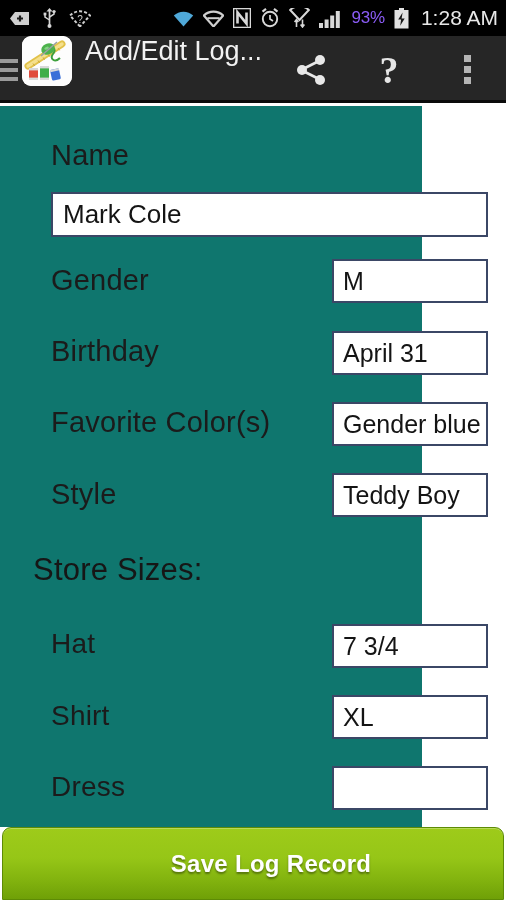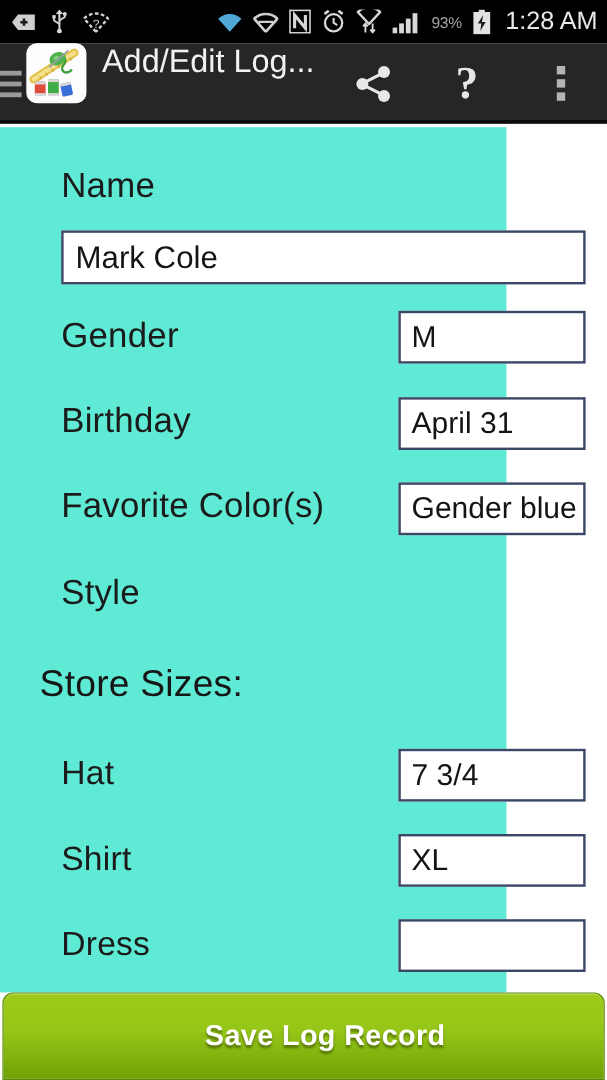--- a/index.html
+++ b/index.html
@@ -14,21 +14,21 @@
   
   .statusbar{
     position:absolute; left:0; top:0; width:506px; height:36px;
     background:#000; display:flex; align-items:center;
     padding:0 8px 0 10px;
   }
   .sb-left{ display:flex; align-items:center; gap:13px; }
   .sb-right{ display:flex; align-items:center; gap:9px; margin-left:auto; }
   .sb-ico{ display:block; }
   .sb-pct{
-    color:#a3a3a3; font-size:13px; letter-spacing:-0.2px;
+    color:#8b5cf6; font-size:17px; letter-spacing:-0.2px;
     font-family:"Liberation Sans", sans-serif;
     text-align:right;
   }
   .sb-time{
     color:#e8e8e8; font-size:21px; letter-spacing:0px; margin-left:3px;
     font-family:"Liberation Sans", sans-serif;
   }
 
   
   .actionbar{
@@ -59,21 +59,21 @@
   .ab-help{
     color:#e6e6e6; font-size:38px; font-weight:bold; line-height:1;
     font-family:"Liberation Serif", serif;
   }
   .ab-overflow{ display:flex; flex-direction:column; gap:4px; }
   .ab-overflow i{ display:block; width:7px; height:7px; background:#b5b5b5; }
 
   
   .content{
     position:absolute; left:0; top:106px; width:422px; height:721px;
-    background:#5eead4;
+    background:#0f766e;
   }
   .row{
     position:absolute; left:0; width:506px; display:flex; align-items:center;
   }
   .lbl{
     color:#1b1b1b; font-size:29px; letter-spacing:0.2px;
     font-family:"Liberation Sans", sans-serif; white-space:nowrap;
   }
   .lbl-sub{ font-size:28px; }
   .section-hd{
@@ -251,20 +251,21 @@
     <div class="field field-sm" style="top:225px;" placeholder="">April 31</div>
 
     <div class="row" style="top:300px; left:51px;">
       <span class="lbl">Favorite Color(s)</span>
     </div>
     <div class="field field-sm" style="top:296px;" placeholder="">Gender blue</div>
 
     <div class="row" style="top:372px; left:51px;">
       <span class="lbl">Style</span>
     </div>
+    <div class="field field-sm" style="top:367px;" placeholder="">Teddy Boy</div>
 
     <div class="row" style="top:446px; left:33px;">
       <span class="section-hd">Store Sizes:</span>
     </div>
 
     <div class="row" style="top:522px; left:51px;">
       <span class="lbl lbl-sub">Hat</span>
     </div>
     <div class="field field-sm" style="top:518px;" placeholder="">7 3/4</div>
 

